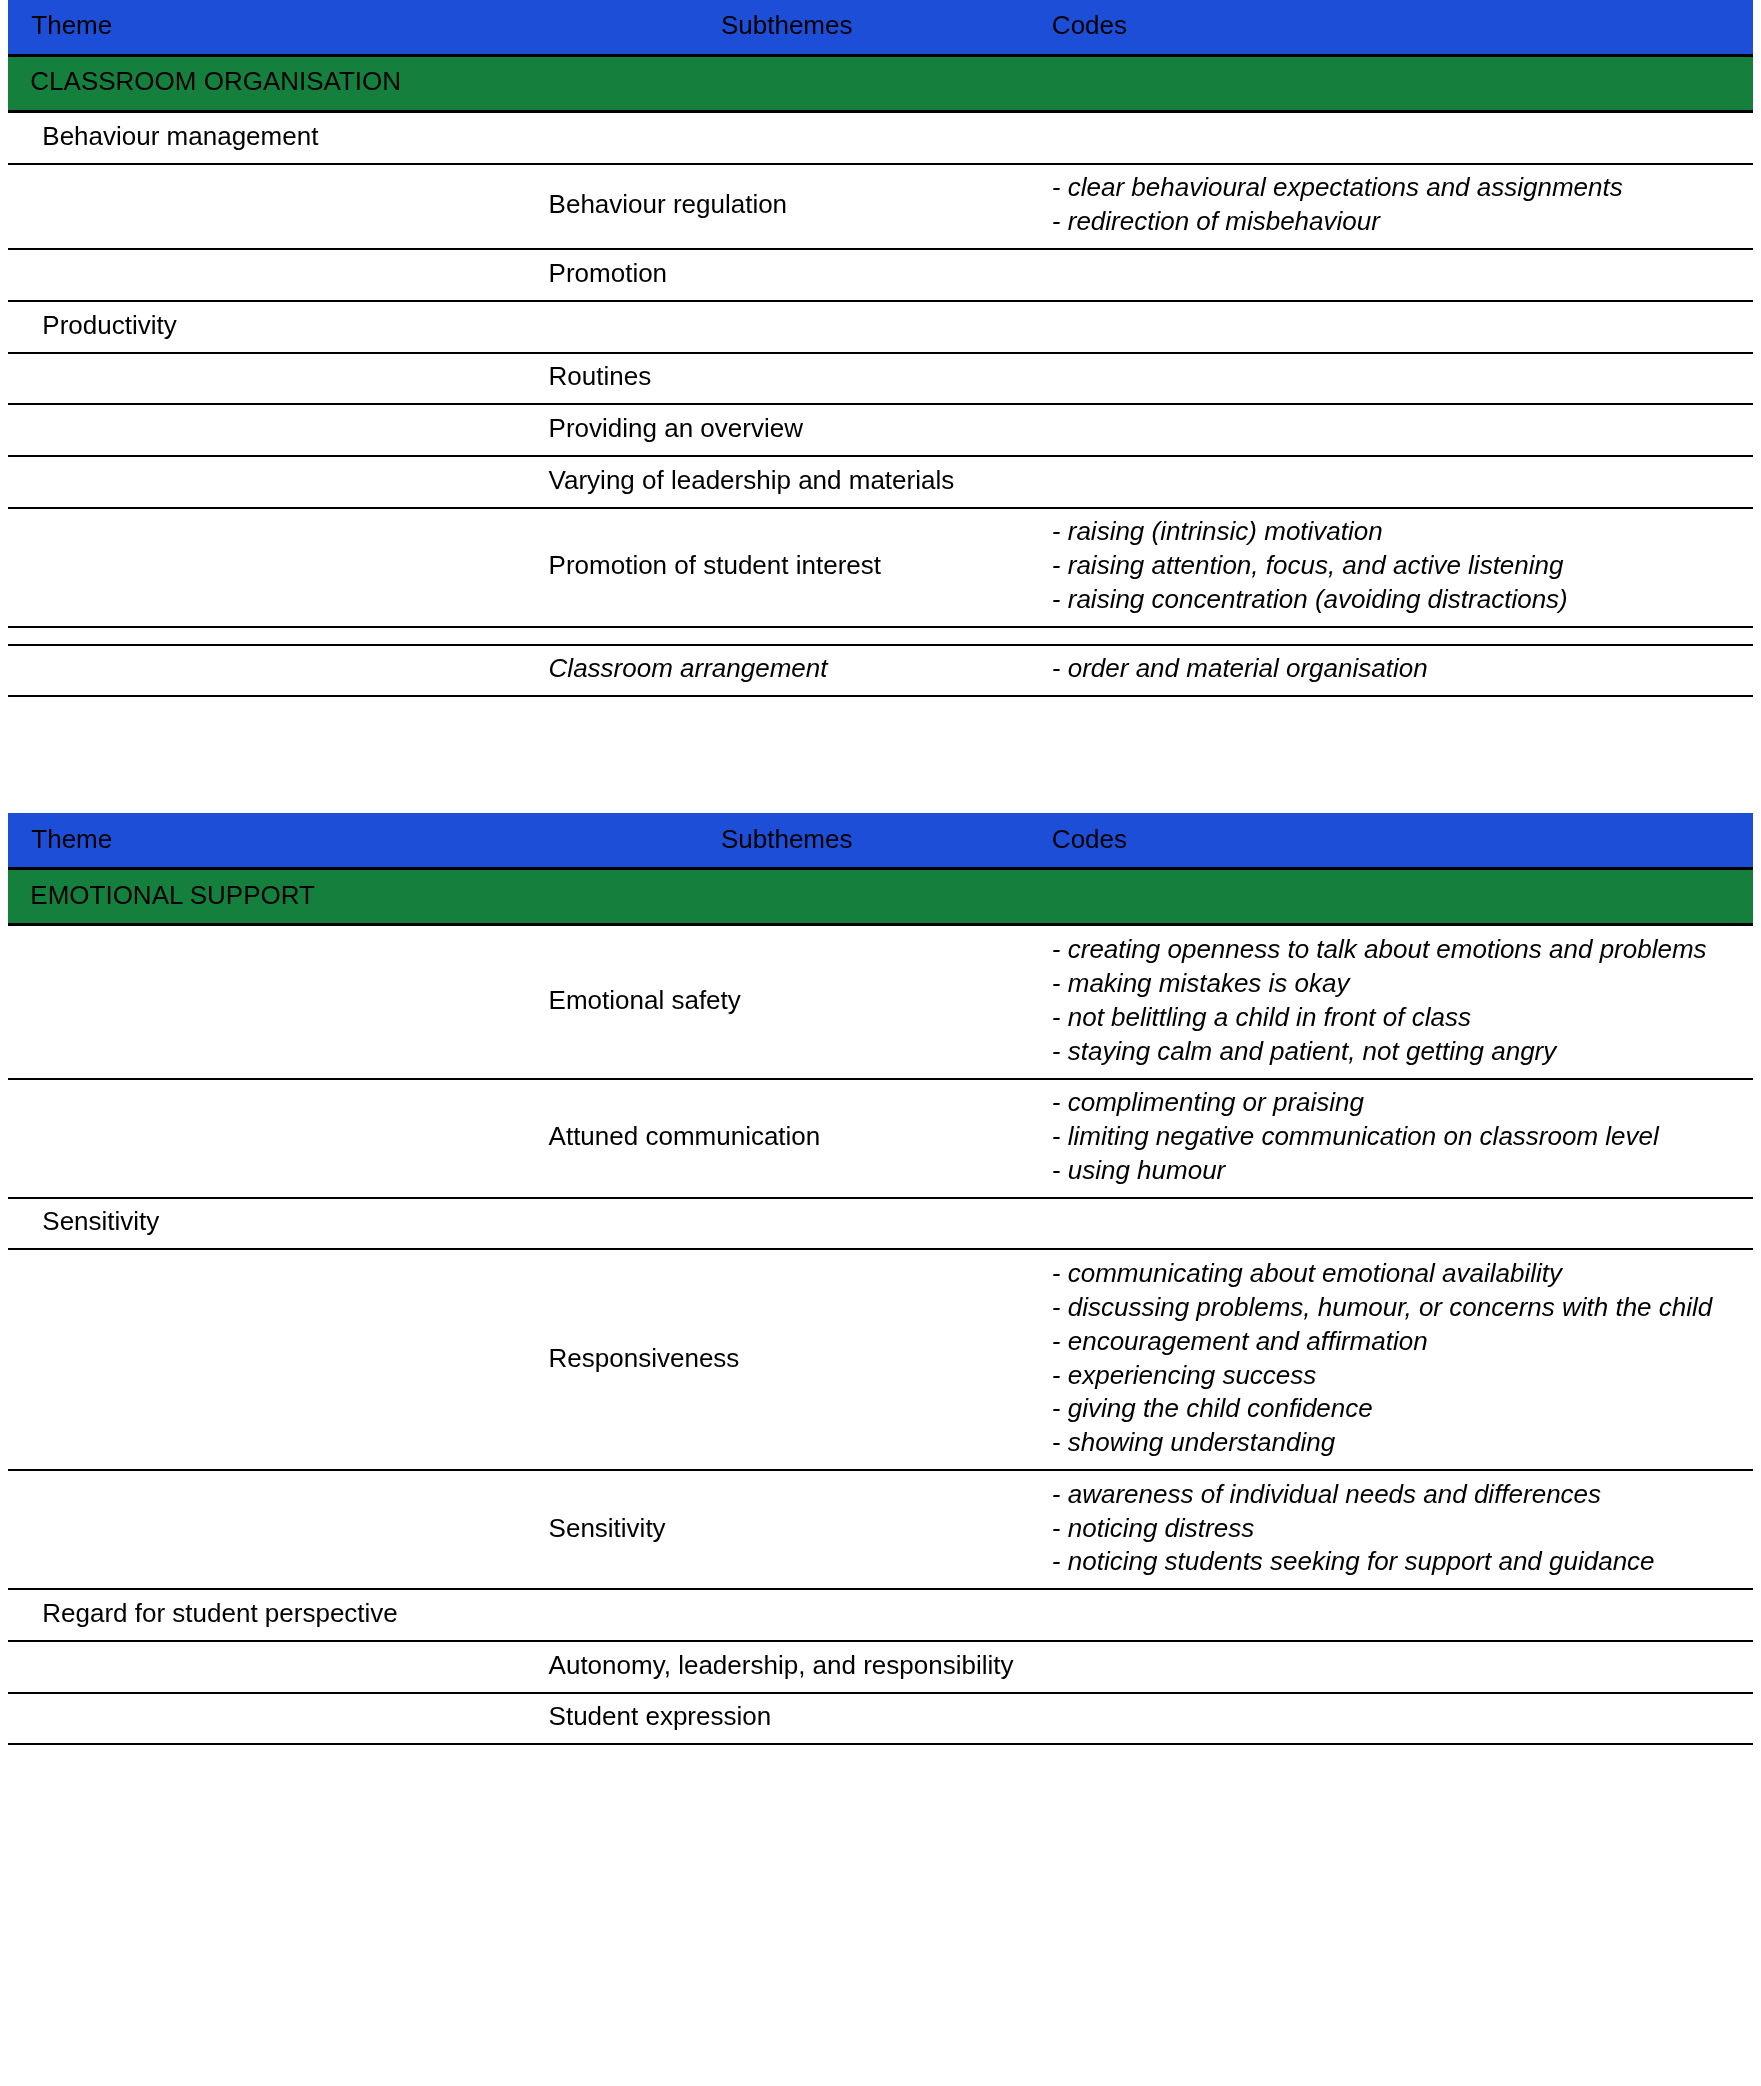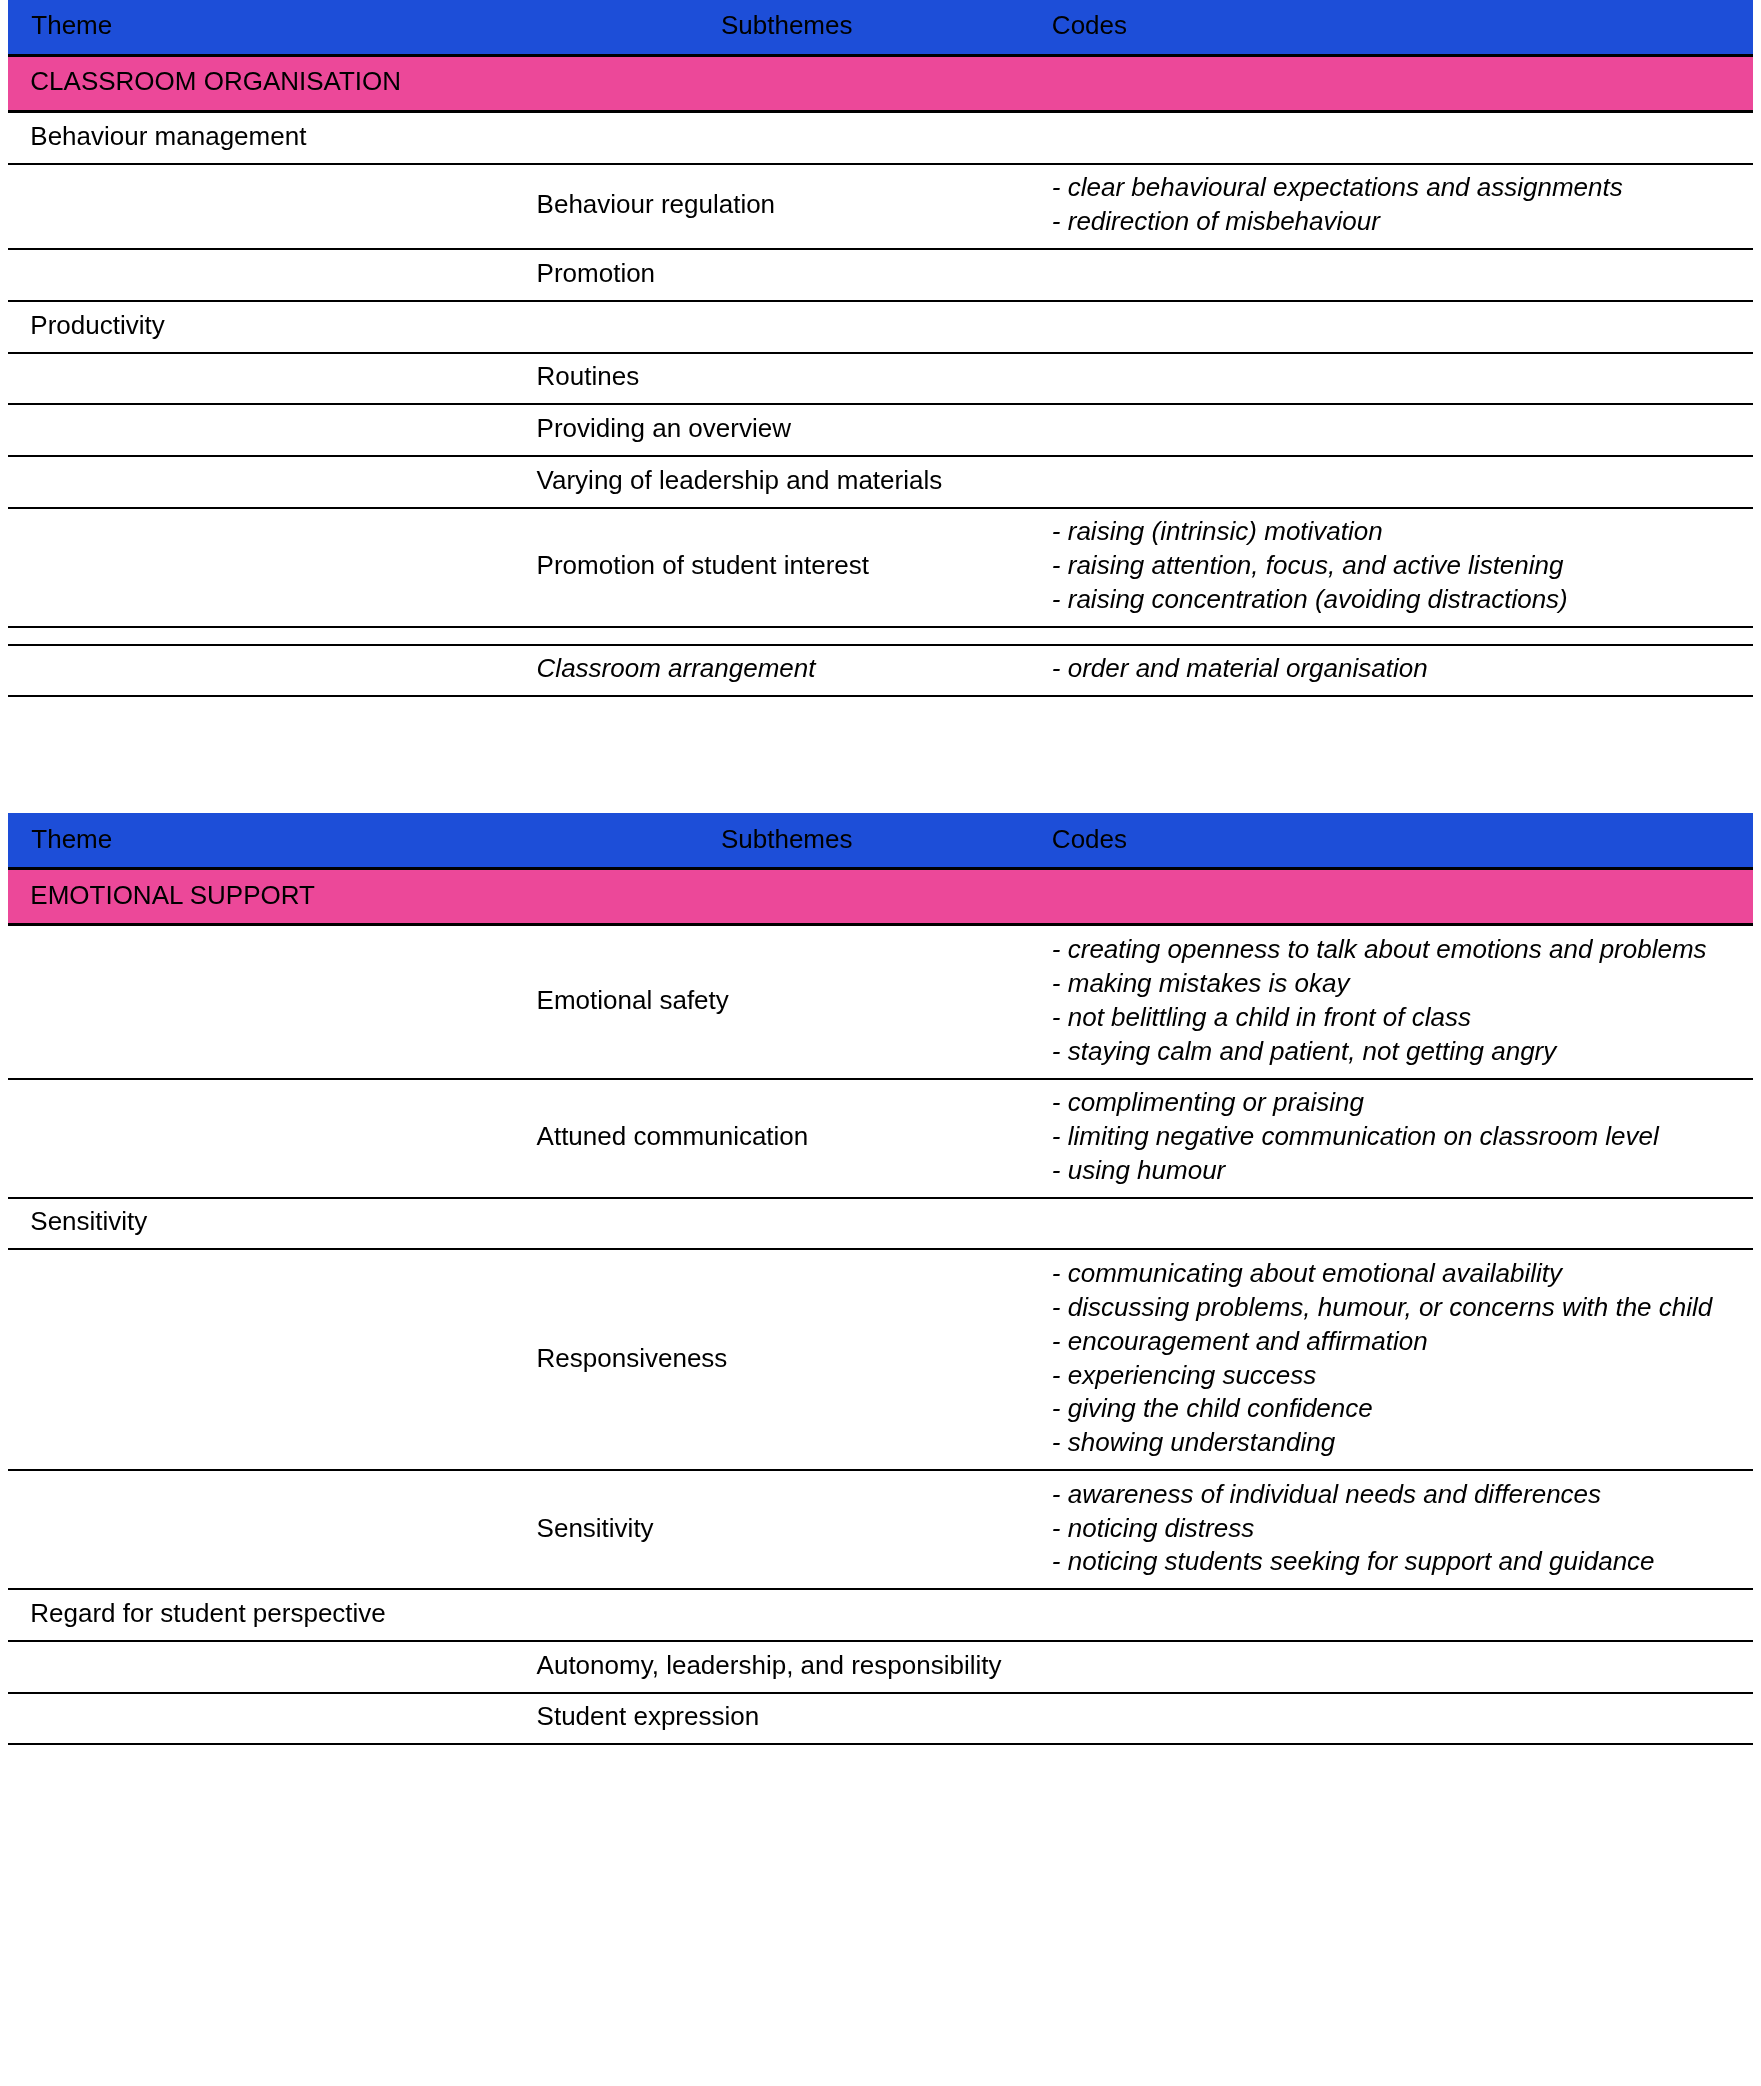--- a/index.html
+++ b/index.html
@@ -42,42 +42,42 @@
     border-bottom: 3.8px solid #000000;
     padding: 9.2px 0 11px 0;
     vertical-align: middle;
   }
   tr.header-row td.c1 { padding-left: 23px; }
   tr.header-row td.c2 { padding-left: 15px; text-align: center; }
   tr.header-row td.c3 { padding-left: 15px; }
 
   
   tr.theme-row td {
-    background: #ec4899;
+    background: #15803d;
     border-bottom: 3.8px solid #000000;
     padding: 8.3px 0 11px 0;
     vertical-align: middle;
   }
   tr.theme-row td.c1 { padding-left: 22px; }
 
   
   tr.data-row td {
     border-bottom: 2.9px solid #000000;
     padding: 6.7px 0 9.2px 0;
     vertical-align: middle;
     background: #ffffff;
   }
   tr.data-row td.c1 { padding-left: 22px; padding-right: 8.3px; }
   tr.data-row td.c2 { padding-left: 15px; padding-right: 9.2px; }
   tr.data-row td.c3 { padding-left: 15px; padding-right: 8.3px; }
 
   
   tr.group-row td { vertical-align: middle; }
 
-  .cell-text { display: block; white-space: pre-line; }
+  .cell-text { display: block; white-space: pre-line; margin-left: 12px; }
   .cell-text.italic { font-style: italic; }
 
   .codes-list { display: block; white-space: pre-line; font-style: italic; }
 
   .spacer-block { height: 116px; }
 
   .empty-row td { padding-top: 2.5px; padding-bottom: 2.5px; }
 </style>
 </head>
 <body>

